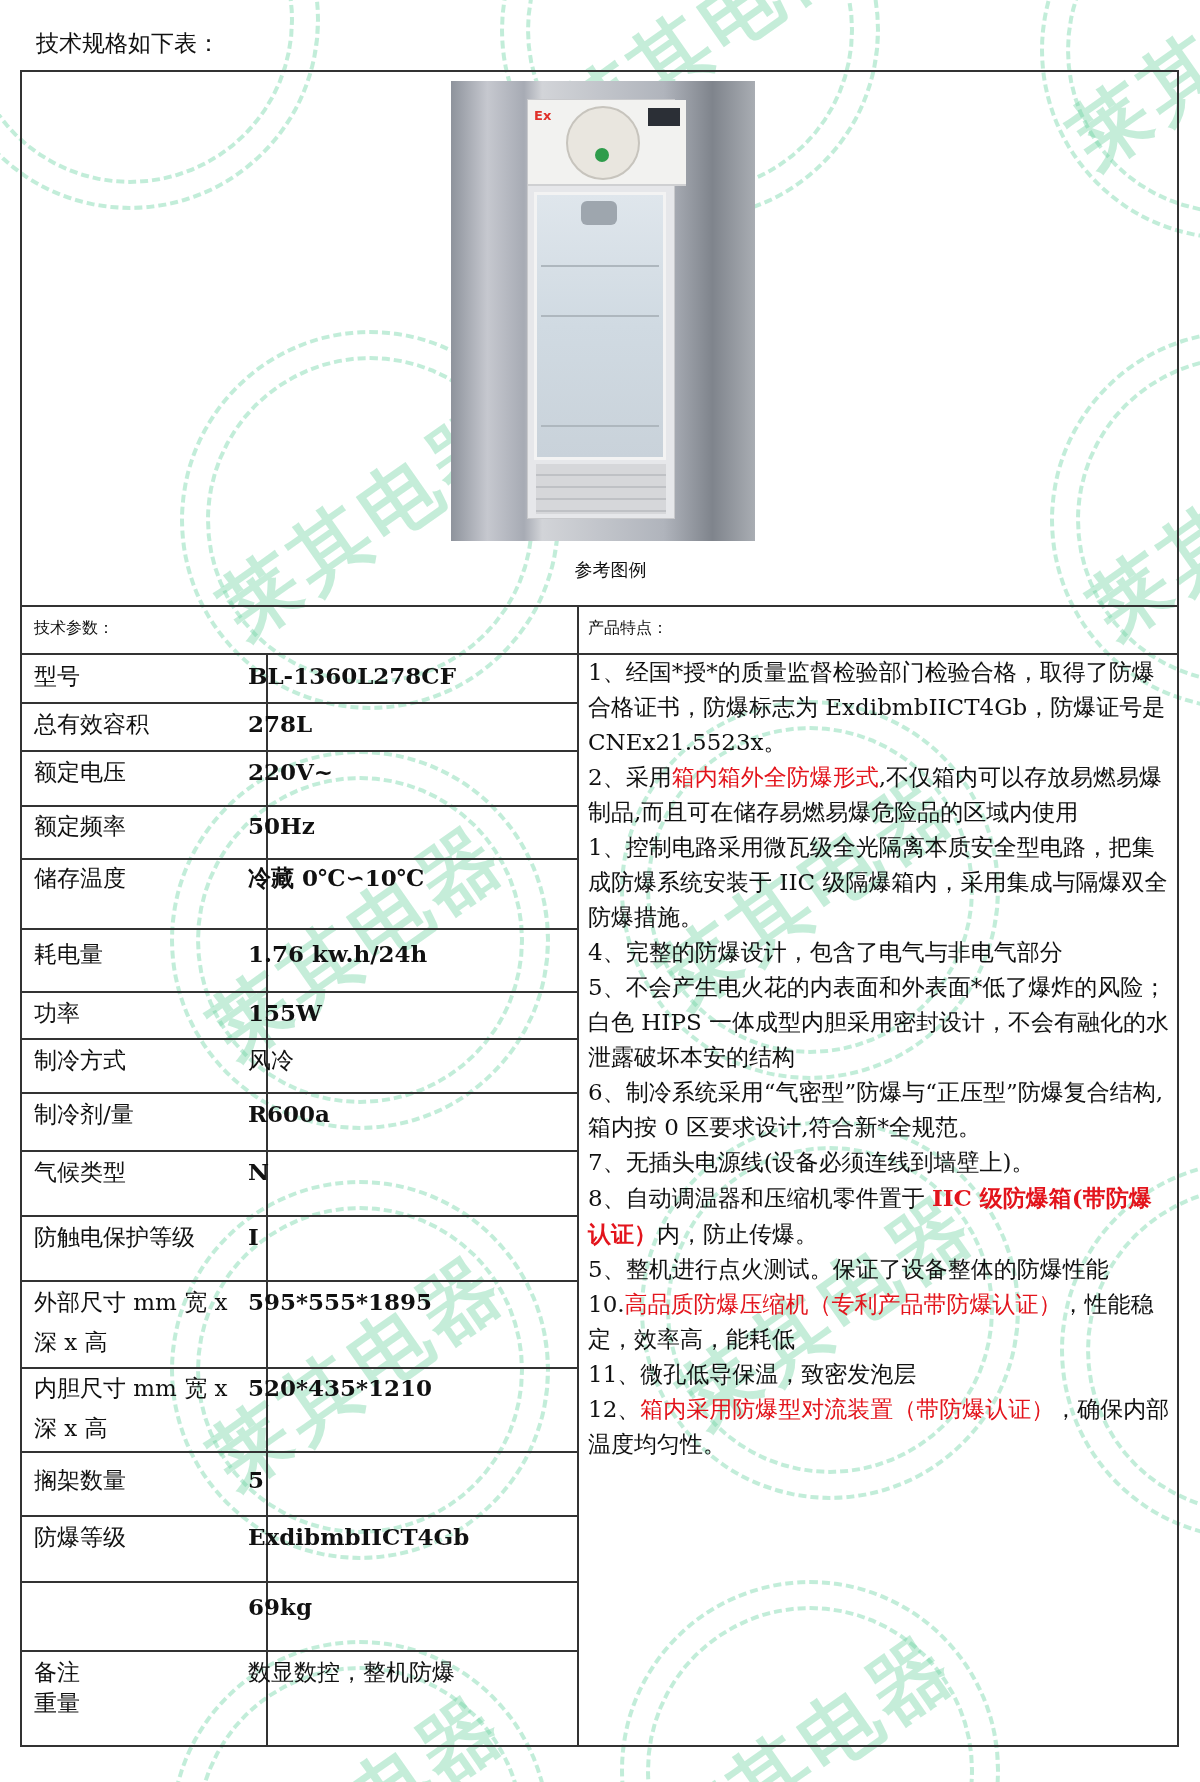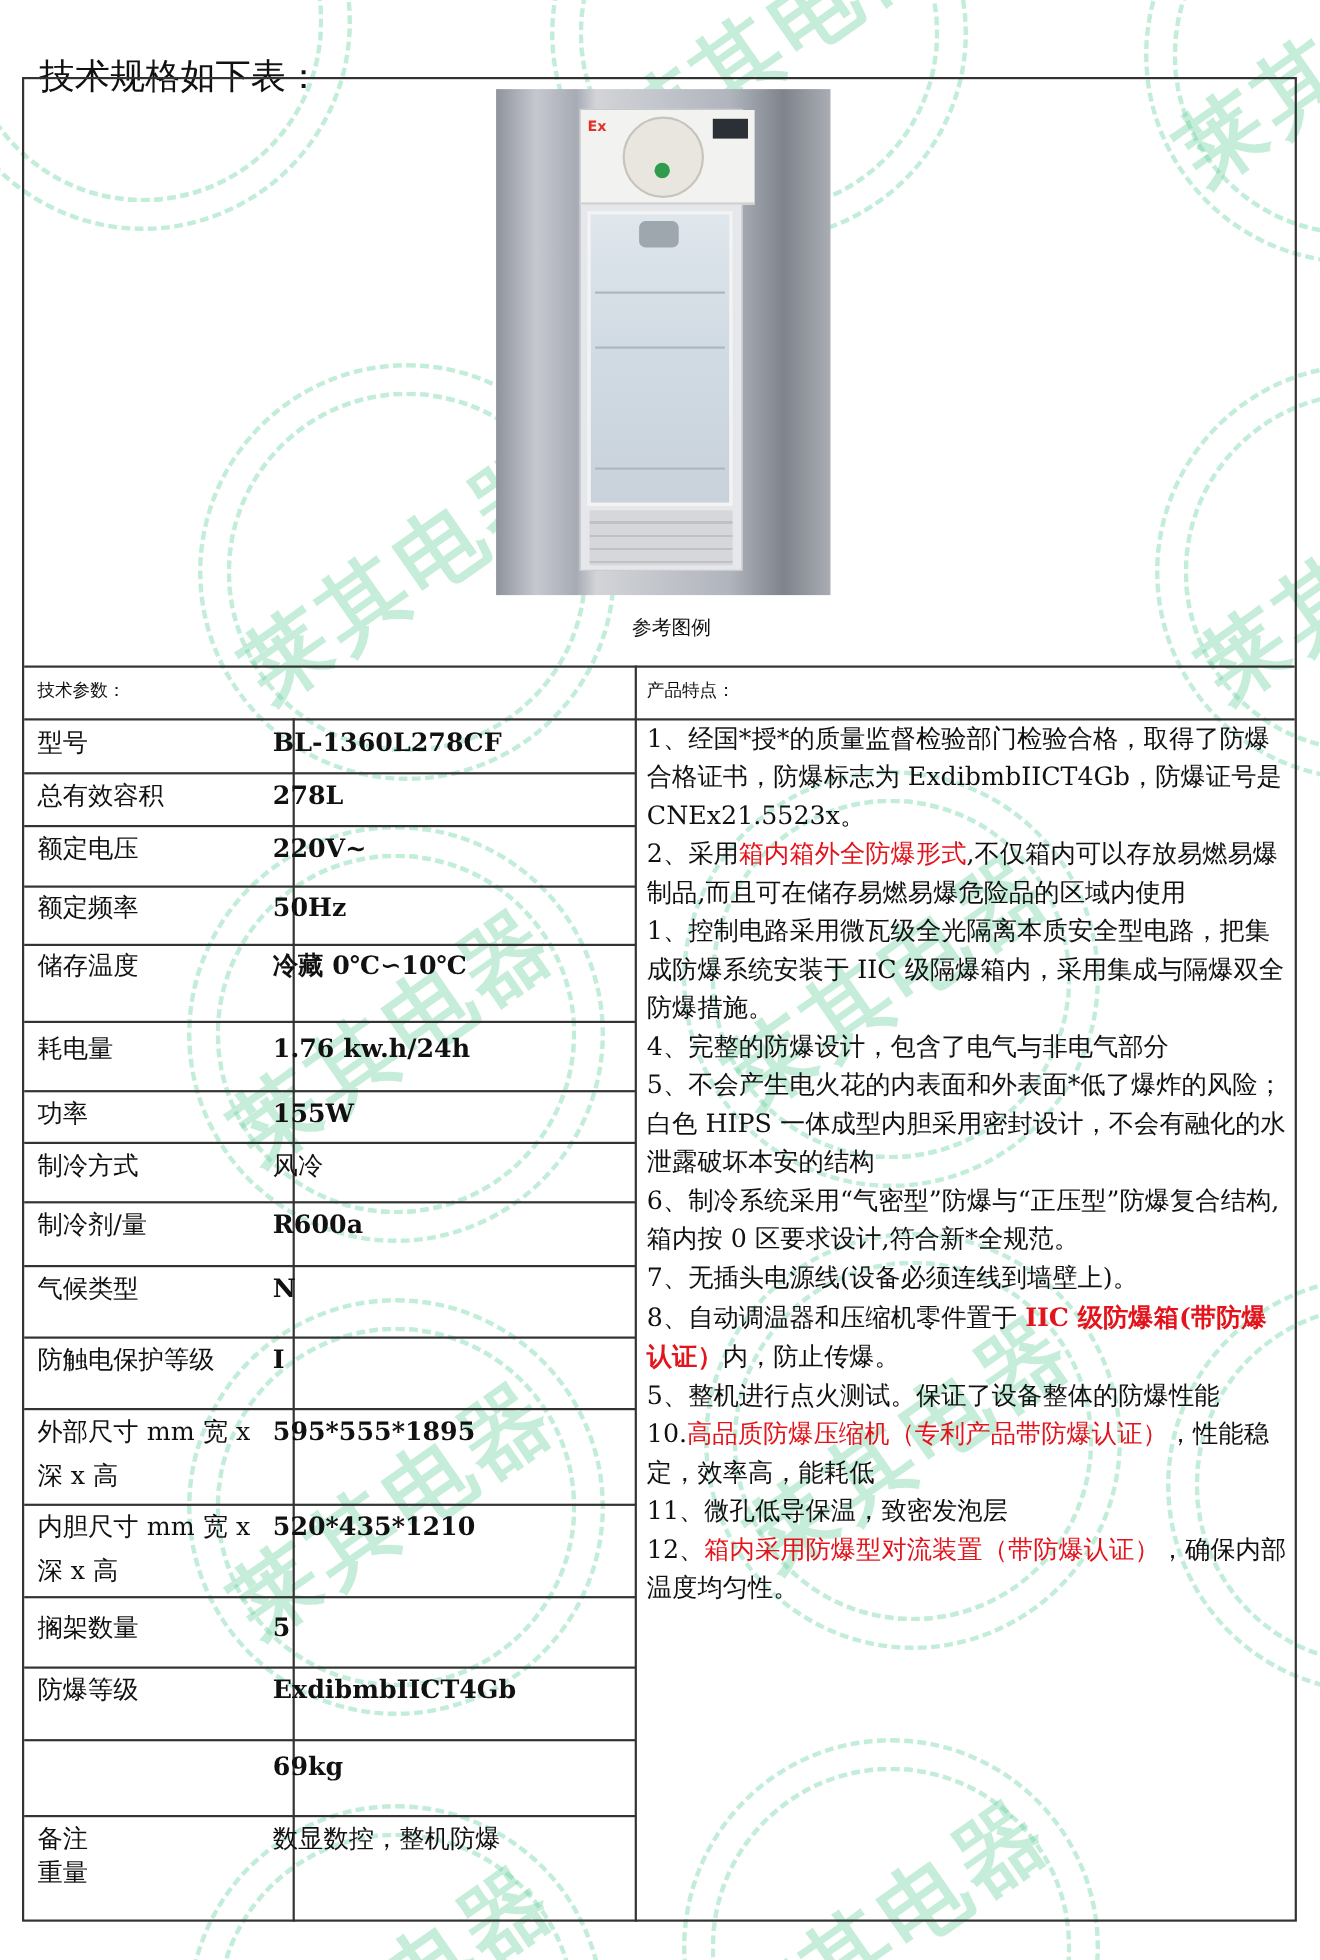--- a/index.html
+++ b/index.html
@@ -14,21 +14,21 @@
     position: absolute; border-radius: 50%;
     border: 4px dashed rgba(120, 215, 170, 0.45);
   }
   .wm .txt {
     position: absolute; color: rgba(110, 210, 160, 0.40);
     font-family: "DejaVu Sans", sans-serif; font-size: 78px; font-weight: bold;
     white-space: nowrap; transform: rotate(-35deg); transform-origin: center;
     letter-spacing: 6px;
   }
   .intro {
-    position: absolute; left: 36px; top: 48px; font-size: 32px; z-index: 2;
+    position: absolute; left: 36px; top: 28px; font-size: 23px; z-index: 2;
   }
   .sheet {
     position: absolute; left: 20px; top: 70px; width: 1159px; height: 1677px;
     border: 2px solid #333; box-sizing: border-box; z-index: 2;
   }
   .line { position: absolute; background: #333; }
   .hline { height: 2px; }
   .vline { width: 2px; }
   .photo {
     position: absolute; left: 429px; top: 9px; width: 304px; height: 460px;

